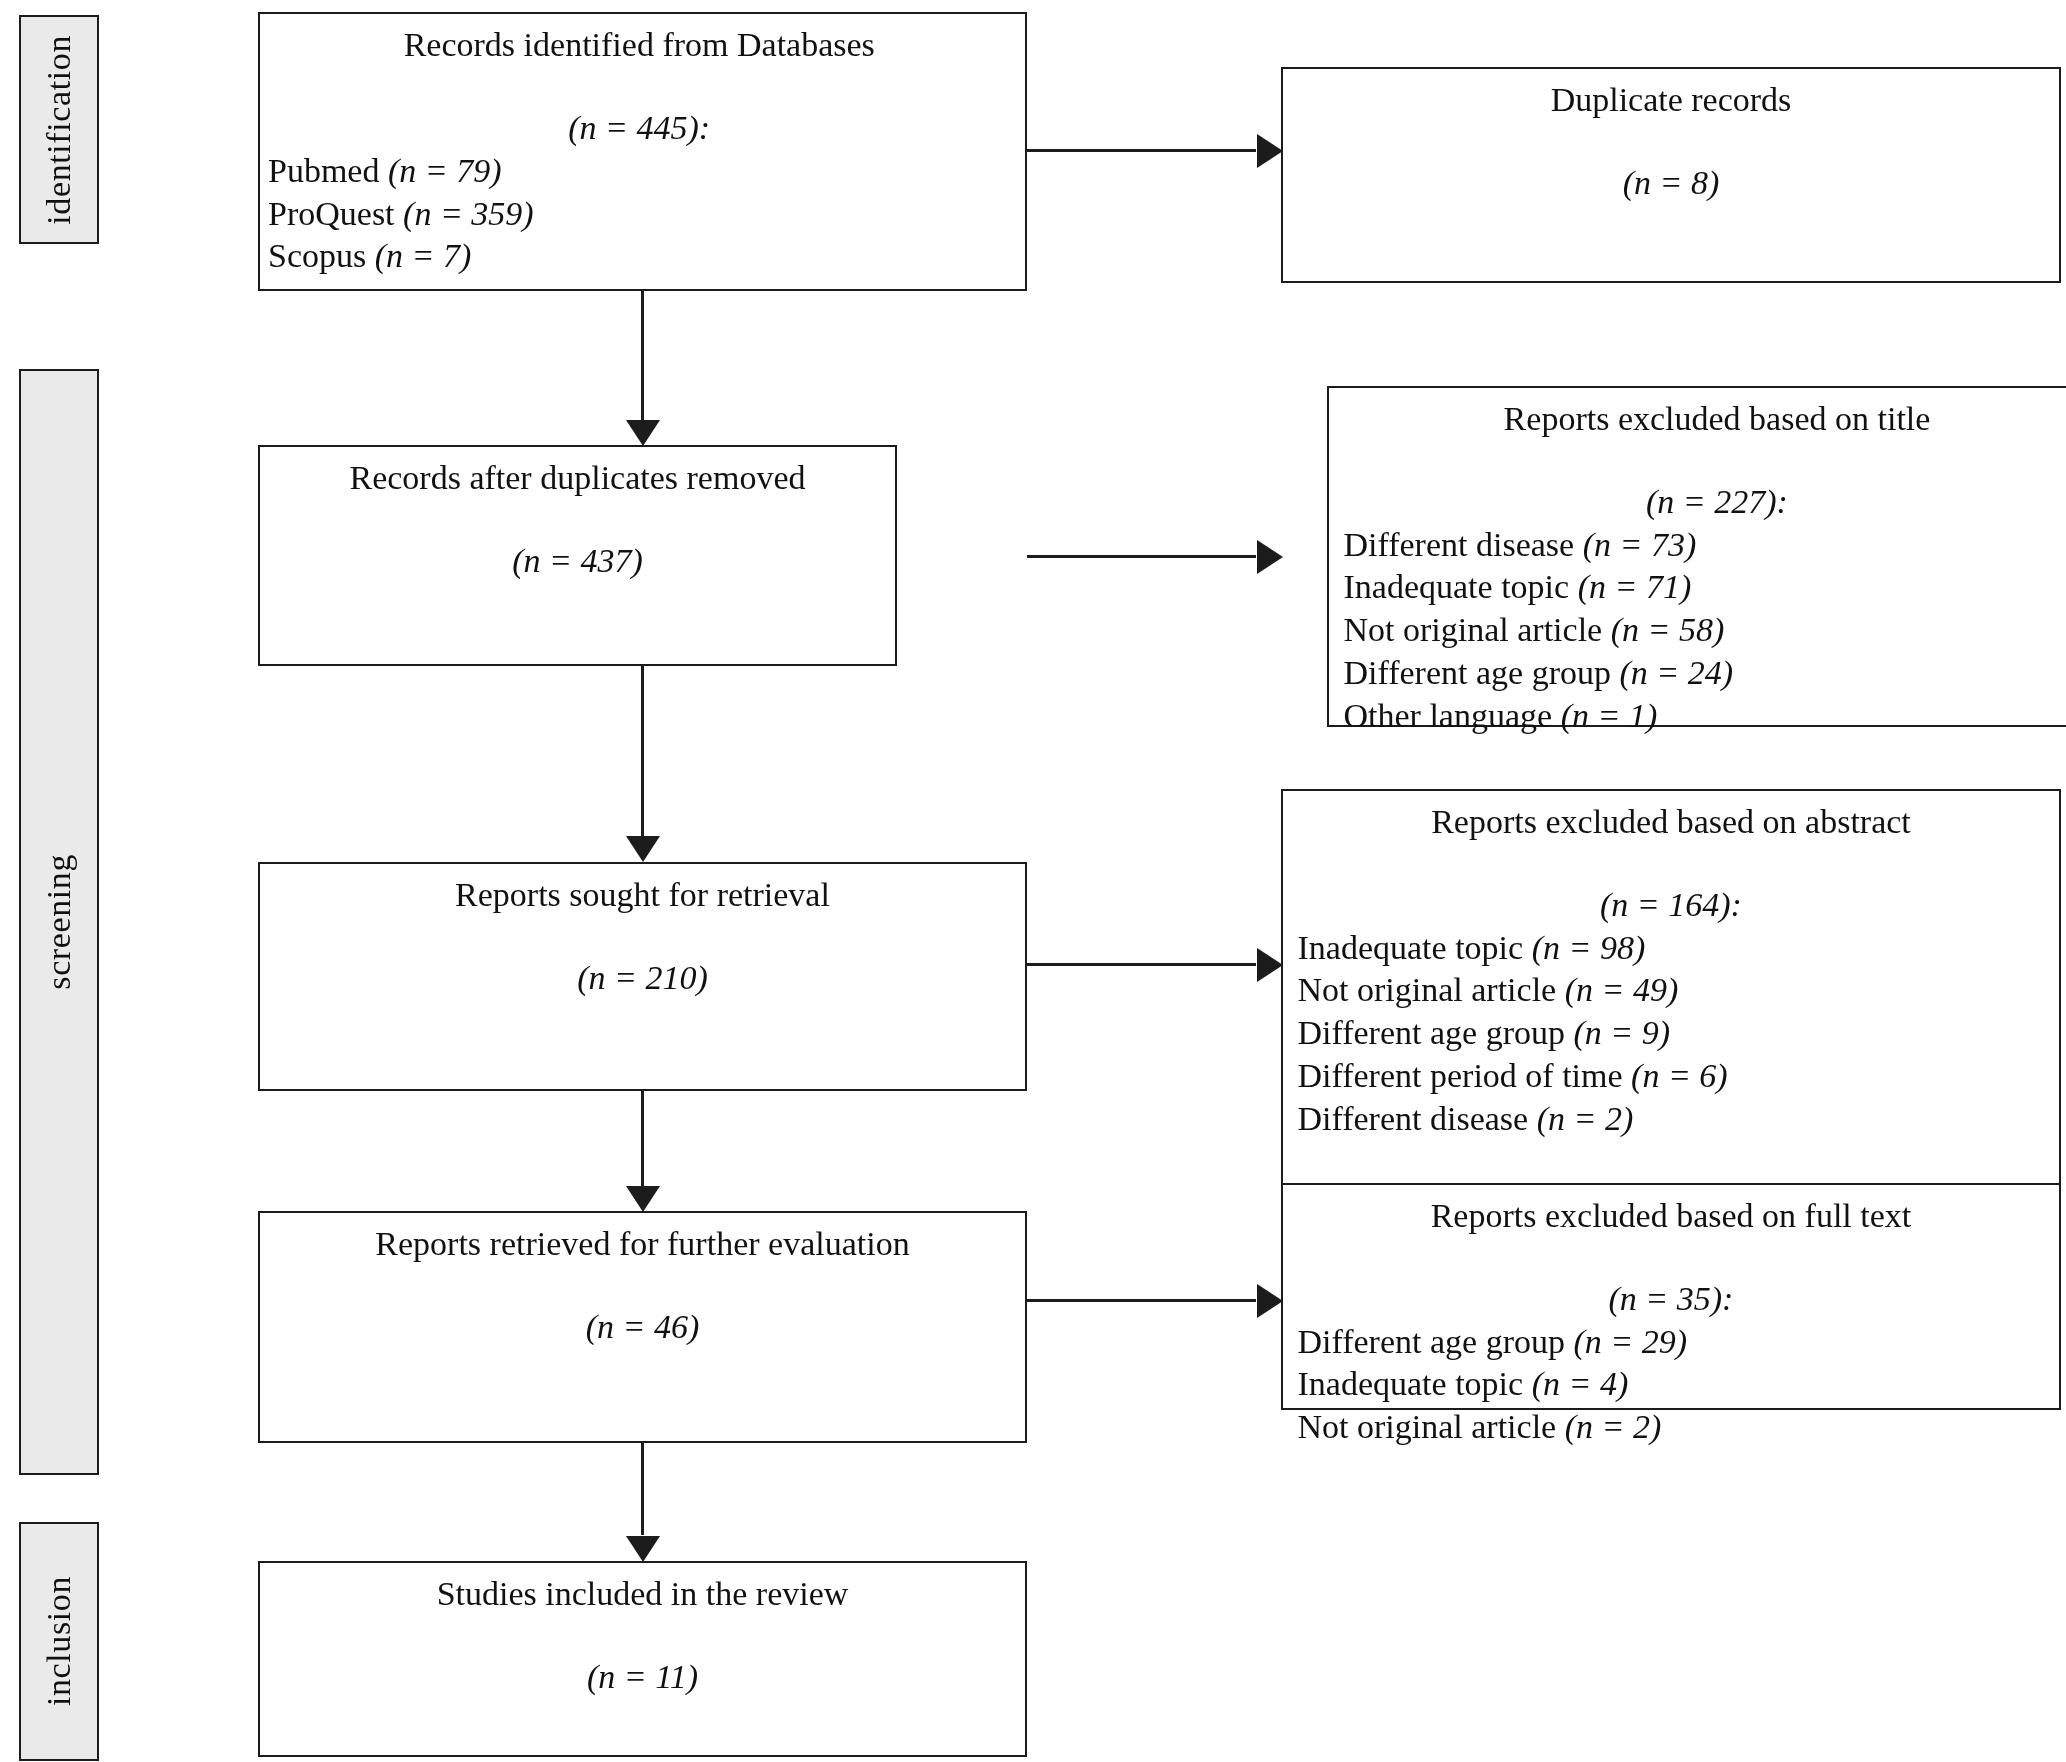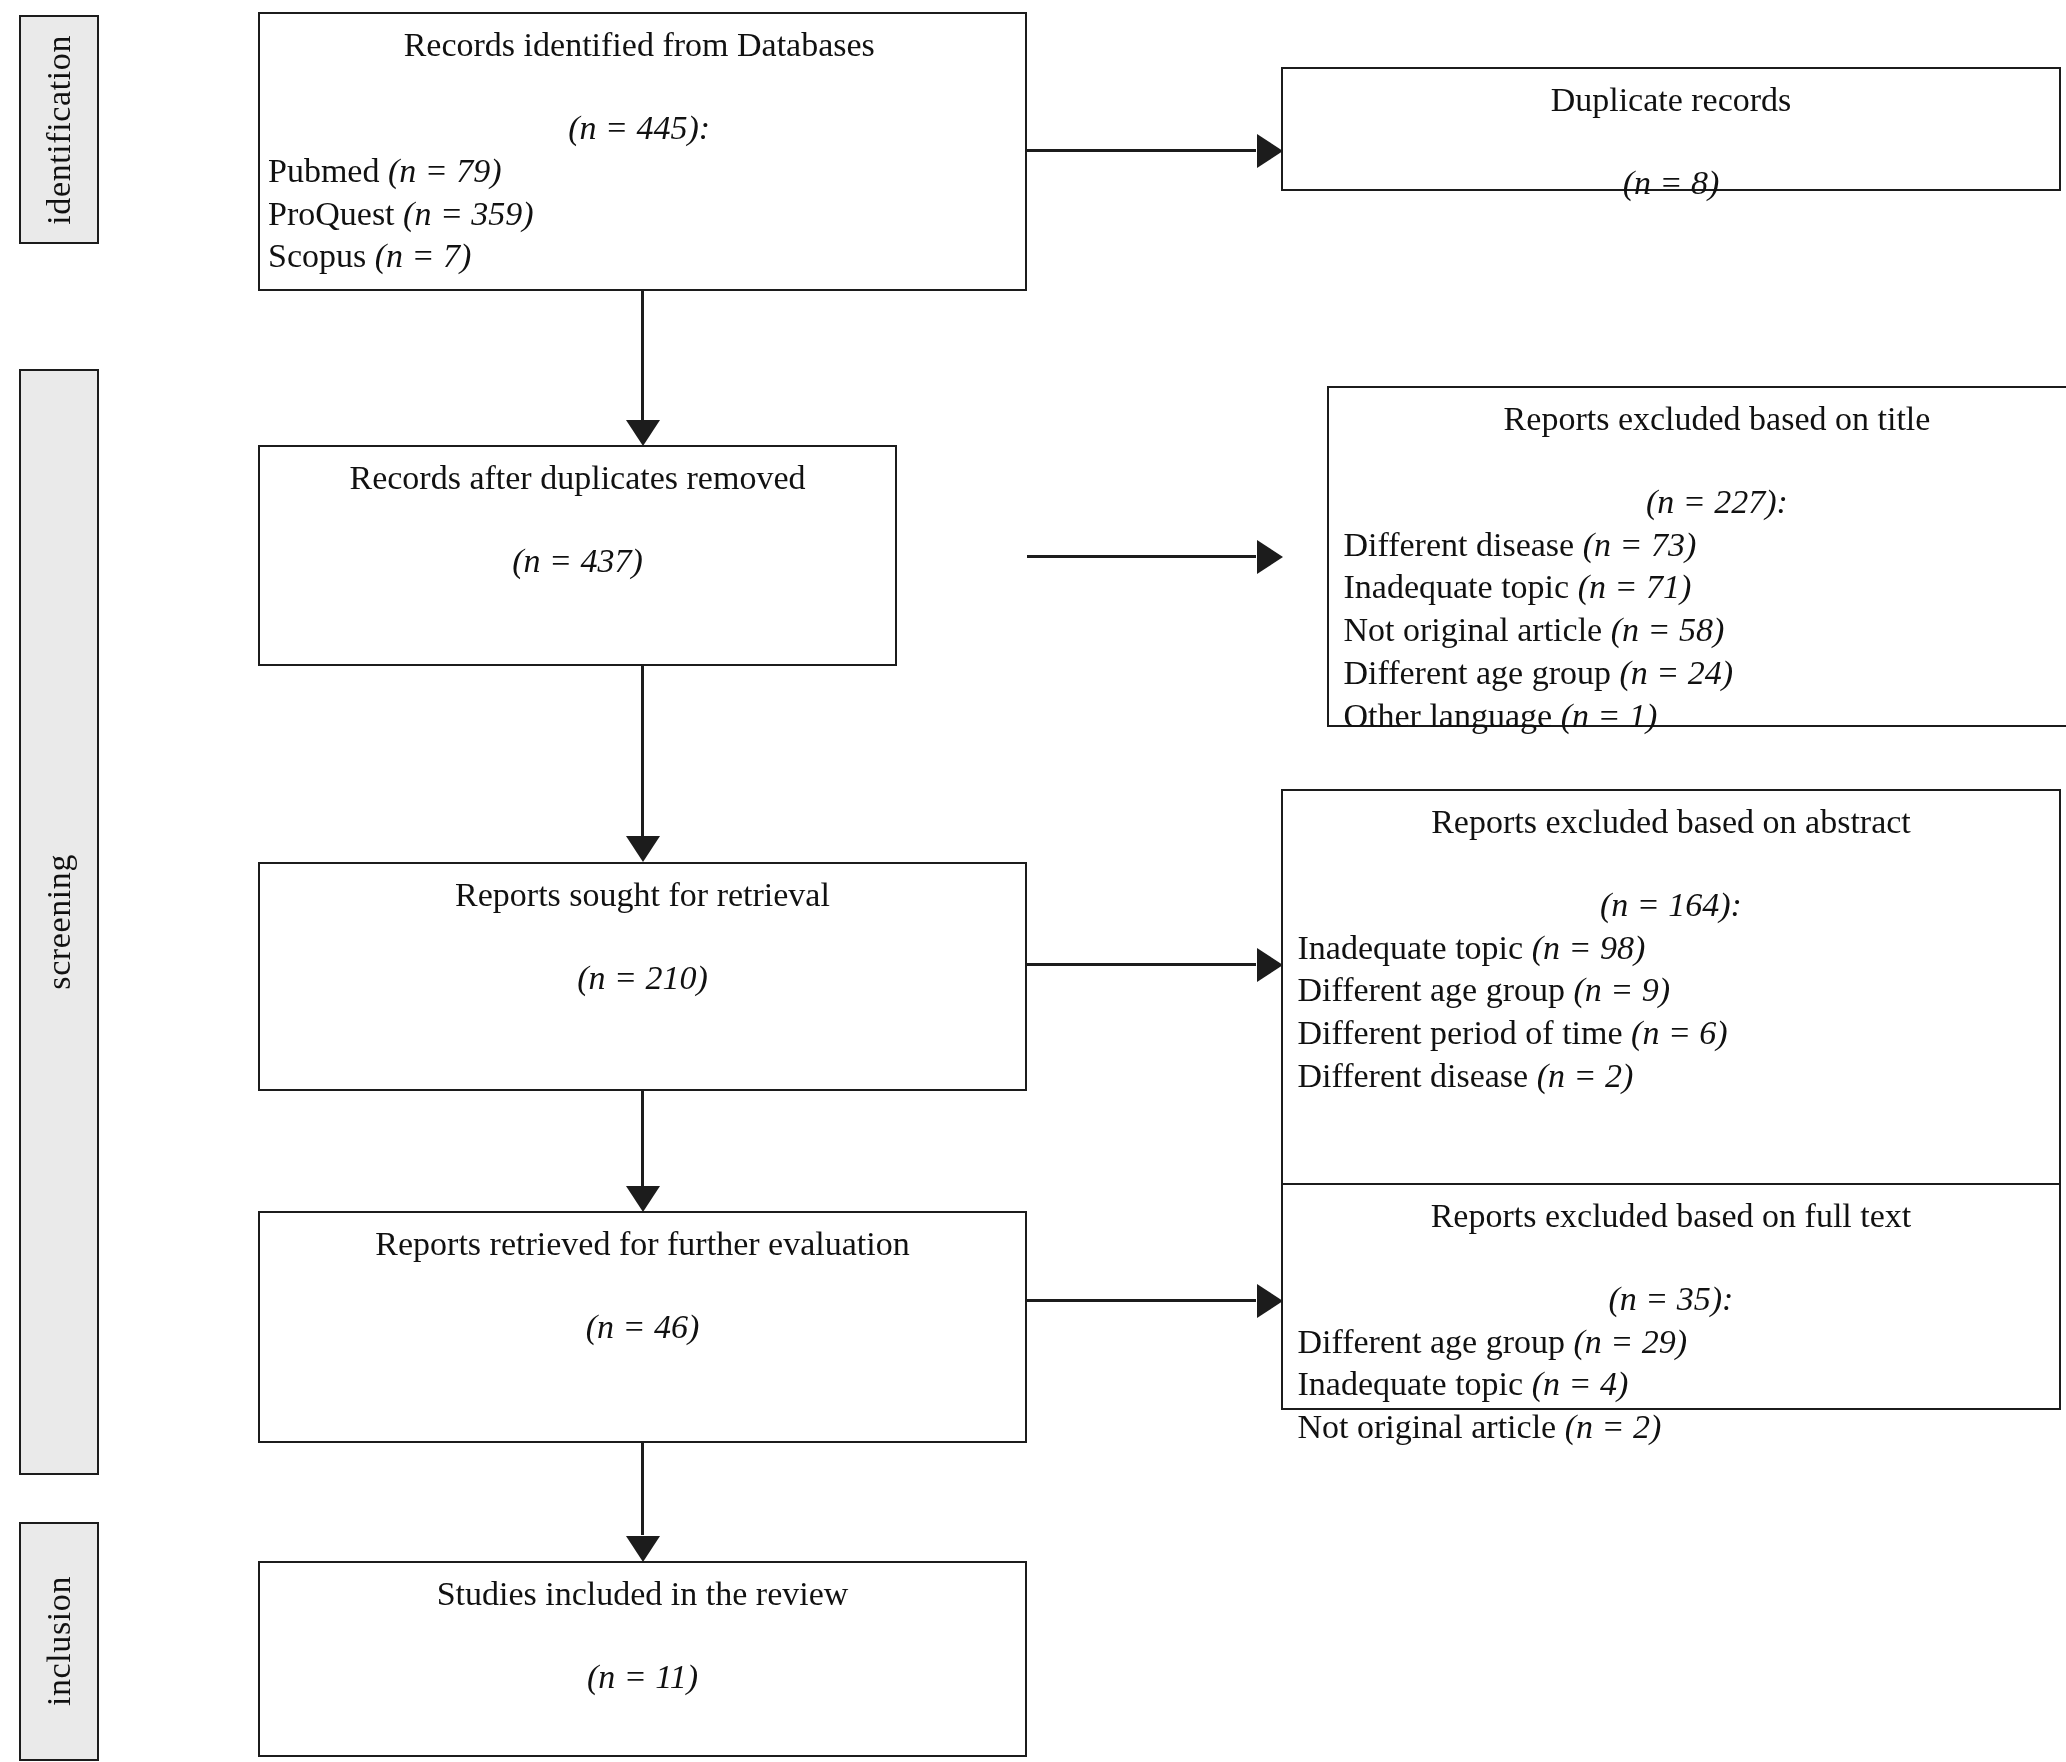--- a/index.html
+++ b/index.html
@@ -76,21 +76,21 @@
       <span class="ital">(n = 46)</span>
     </div>
   </div>
 
   <div class="node" style="left:258px;top:1561px;width:769px;height:196px;">
     <div class="hdr"><span>Studies included in the review</span><br>
       <span class="ital">(n = 11)</span>
     </div>
   </div>
 
-  <div class="node" style="left:1281px;top:67px;width:780px;height:124px;">
+  <div class="node" style="left:1281px;top:67px;width:780px;height:216px;">
     <div class="hdr"><span>Duplicate records</span><br>
       <span class="ital">(n = 8)</span>
     </div>
   </div>
 
   <div class="node" style="left:1281px;top:386px;width:780px;height:341px;margin-left:46px;">
     <div class="hdr"><span>Reports excluded based on title</span><br>
       <span class="ital">(n = 227):</span>
     </div>
     <div class="rows">
@@ -107,20 +107,22 @@
     </div>
   </div>
 
   <div class="node" style="left:1281px;top:789px;width:780px;height:396px;">
     <div class="hdr"><span>Reports excluded based on abstract</span><br>
       <span class="ital">(n = 164):</span>
     </div>
     <div class="rows">
       <div><span>Inadequate topic</span>
         <span class="ital">(n = 98)</span></div>
+      <div><span>Not original article</span>
+        <span class="ital">(n = 49)</span></div>
       <div><span>Different age group</span>
         <span class="ital">(n = 9)</span></div>
       <div><span>Different period of time</span>
         <span class="ital">(n = 6)</span></div>
       <div><span>Different disease</span>
         <span class="ital">(n = 2)</span></div>
     </div>
   </div>
 
   <div class="node" style="left:1281px;top:1183px;width:780px;height:227px;">

